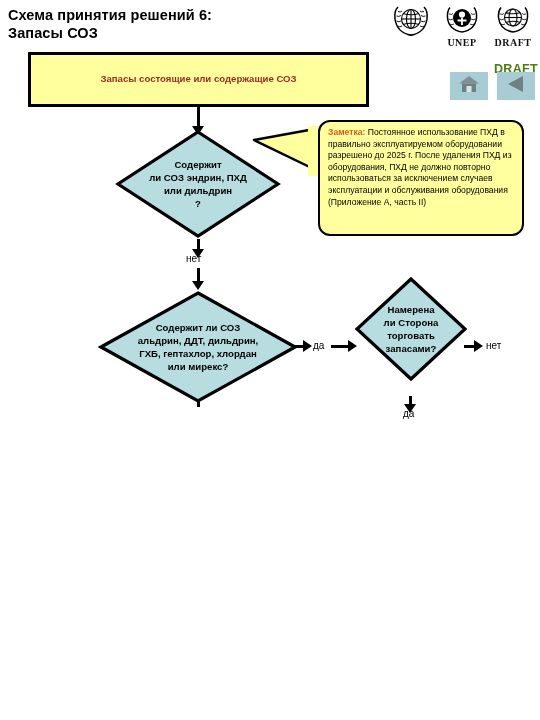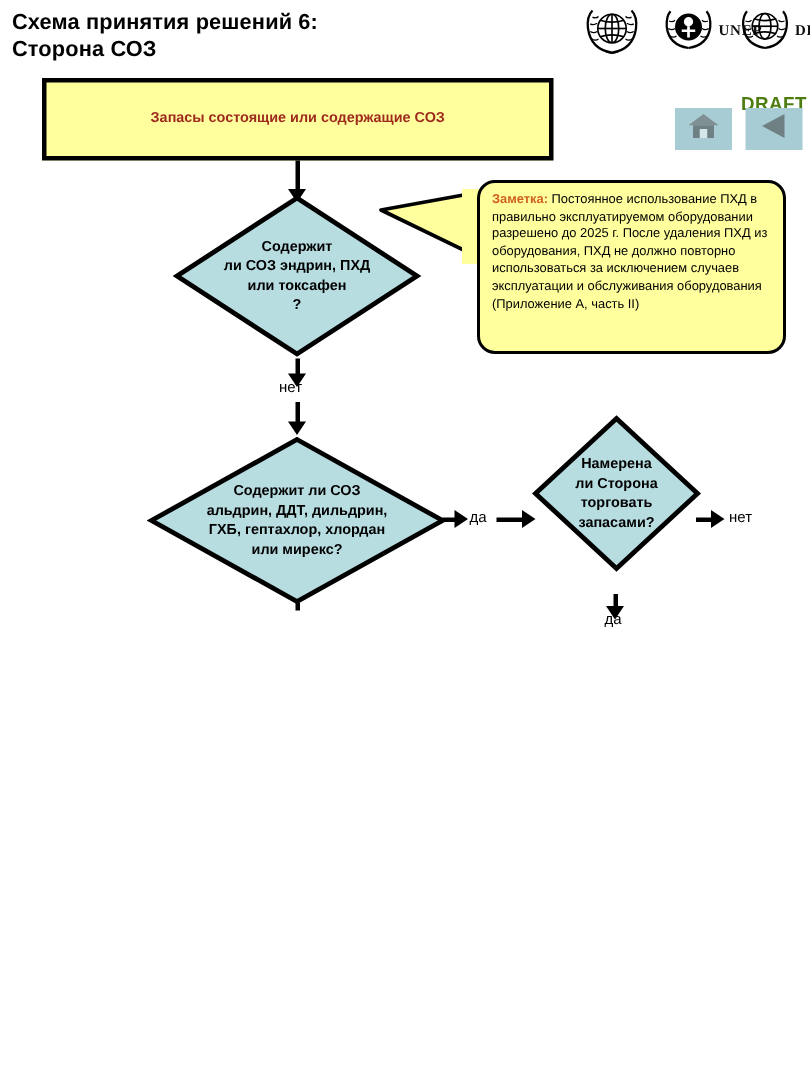--- a/index.html
+++ b/index.html
@@ -38,20 +38,21 @@
     top: 4px;
     width: 148px;
     height: 46px;
     display: flex;
     align-items: flex-start;
     justify-content: space-between;
   }
   .logo-block {
     width: 46px;
     display: flex;
+    flex-direction: column;
     align-items: center;
   }
   .logo-emblem {
     width: 40px;
     height: 34px;
     position: relative;
   }
   .logo-emblem svg { display: block; }
   .logo-caption {
     font-family: "Liberation Serif", serif;
@@ -203,21 +204,21 @@
   #note-label {
     color: #d06020;
     font-weight: bold;
   }
   #note-text { white-space: pre-line; }
 </style>
 </head>
 <body>
 
 <div id="page-title">Схема принятия решений 6:
-Сторона СОЗ</div>
+Запасы СОЗ</div>
 
 <div id="logo-row">
 
   <div class="logo-block">
     <div class="logo-emblem">
       <svg width="40" height="34" viewBox="0 0 40 34">
         <g stroke="#000" fill="none" stroke-width="1.1">
           <circle cx="20" cy="15" r="9.5"></circle>
           <ellipse cx="20" cy="15" rx="4.5" ry="9.5"></ellipse>
           <line x1="10.5" y1="15" x2="29.5" y2="15"></line>
@@ -335,21 +336,21 @@
     <span id="note-label">Заметка:</span><span id="note-text"> Постоянное использование ПХД в правильно  эксплуатируемом оборудовании разрешено до 2025 г. После удаления ПХД из оборудования,  ПХД не должно повторно использоваться за исключением случаев эксплуатации и обслуживания оборудования (Приложение А, часть II)</span>
   </div>
 </div>
 
 <div class="diamond-wrap" style="left:115px; top:129px; width:166px; height:110px;">
   <svg width="166" height="110" viewBox="0 0 166 110">
     <polygon points="83,3 163,55 83,107 3,55" fill="#b8dde1" stroke="#000" stroke-width="3.2" stroke-linejoin="miter"></polygon>
   </svg>
   <div class="diamond-text">Содержит
 ли СОЗ эндрин, ПХД
-или токсафен
+или дильдрин
 ?</div>
 </div>
 
 <div class="conn vline" style="left:197px; top:239px; height:14px;"></div>
 <div class="arrow-down" style="left:192px; top:249px;"></div>
 <div class="edge-label" style="left:186px; top:253px;">нет</div>
 <div class="conn vline" style="left:197px; top:268px; height:18px;"></div>
 <div class="arrow-down" style="left:192px; top:281px;"></div>
 
 <div class="diamond-wrap" style="left:98px; top:290px; width:200px; height:114px;">

